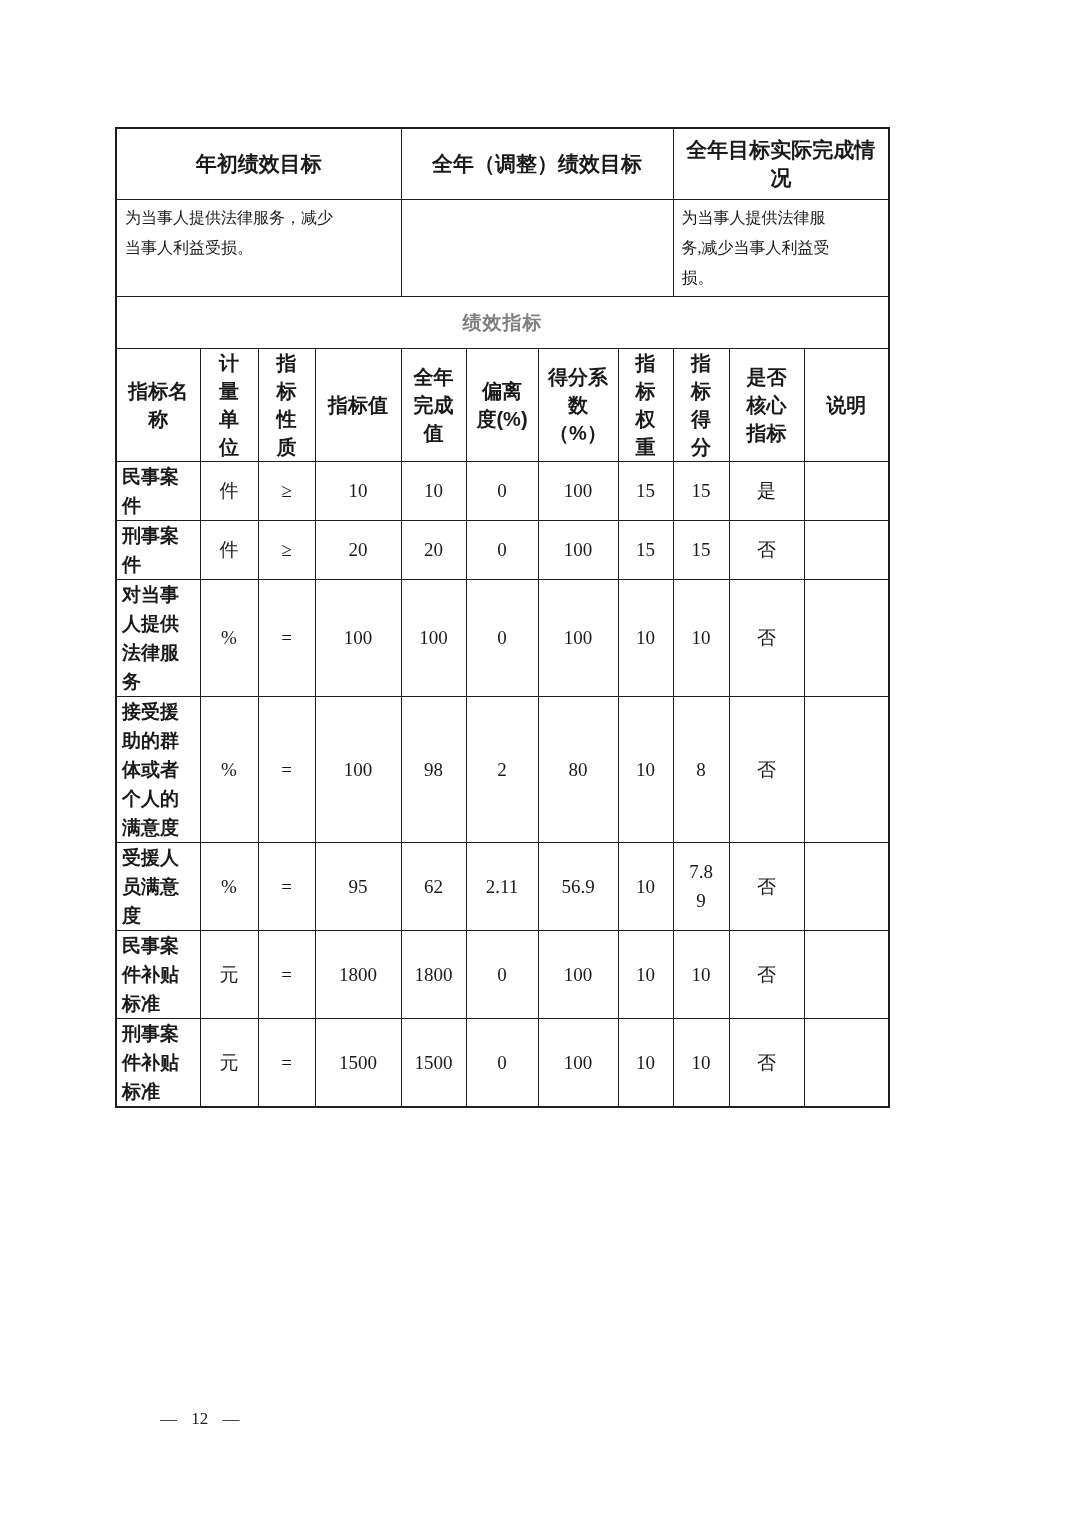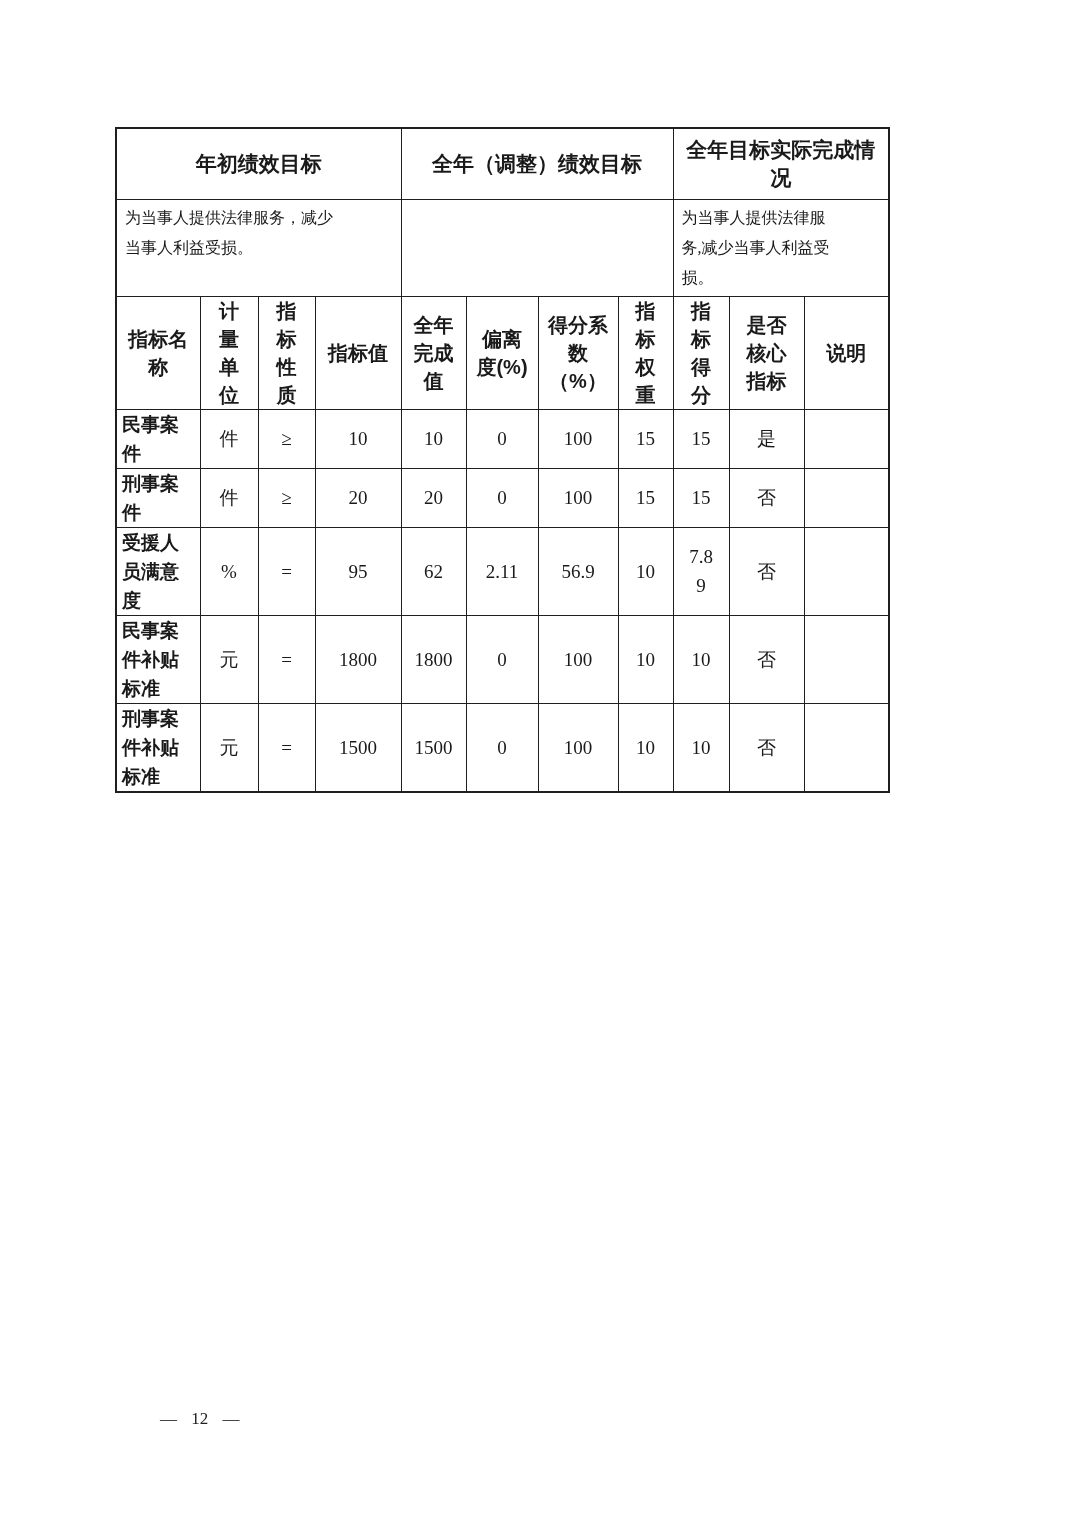--- a/index.html
+++ b/index.html
@@ -114,20 +114,23 @@
 
     <tr class="goals-value-row">
       <td colspan="4">为当事人提供法律服务，减少
 当事人利益受损。</td>
       <td colspan="4"></td>
       <td colspan="3">为当事人提供法律服
 务,减少当事人利益受
 损。</td>
     </tr>
 
+    <tr class="section-row">
+      <td colspan="11" class="section-title">绩效指标</td>
+    </tr>
 
     <tr class="col-header-row">
       <td>指标名
 称</td>
       <td>计
 量
 单
 位</td>
       <td>指
 标
@@ -180,21 +183,54 @@
       <td>0</td>
       <td>100</td>
       <td>15</td>
       <td>15</td>
       <td>否</td>
       <td></td>
     </tr>
 
 
 
-
+    <tr class="dr">
+      <td>对当事
+人提供
+法律服
+务</td>
+      <td>%</td>
+      <td>=</td>
+      <td>100</td>
+      <td>100</td>
+      <td>0</td>
+      <td>100</td>
+      <td>10</td>
+      <td>10</td>
+      <td>否</td>
+      <td></td>
+    </tr>
+
+    <tr class="dr">
+      <td>接受援
+助的群
+体或者
+个人的
+满意度</td>
+      <td>%</td>
+      <td>=</td>
+      <td>100</td>
+      <td>98</td>
+      <td>2</td>
+      <td>80</td>
+      <td>10</td>
+      <td>8</td>
+      <td>否</td>
+      <td></td>
+    </tr>
 
     <tr class="dr">
       <td>受援人
 员满意
 度</td>
       <td>%</td>
       <td>=</td>
       <td>95</td>
       <td>62</td>
       <td>2.11</td>

